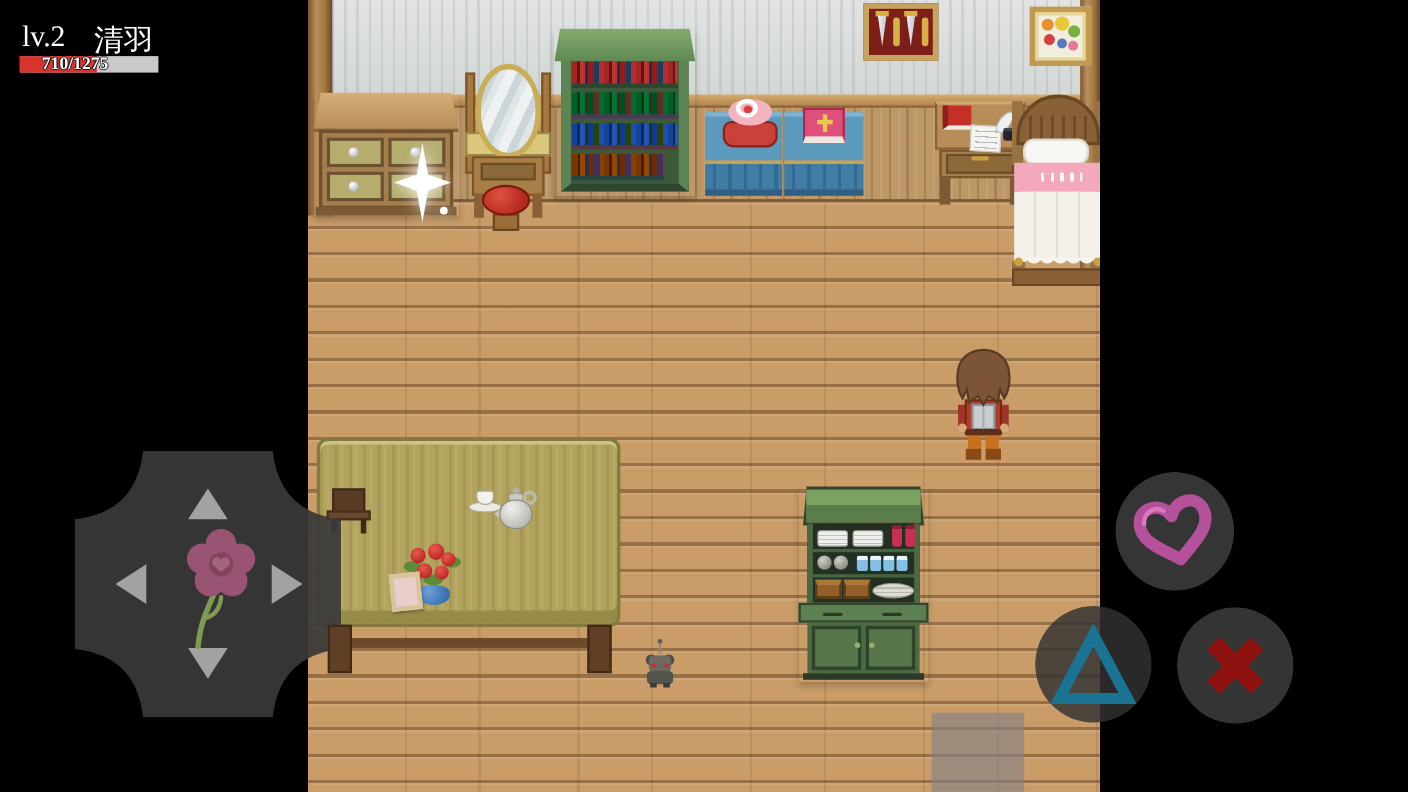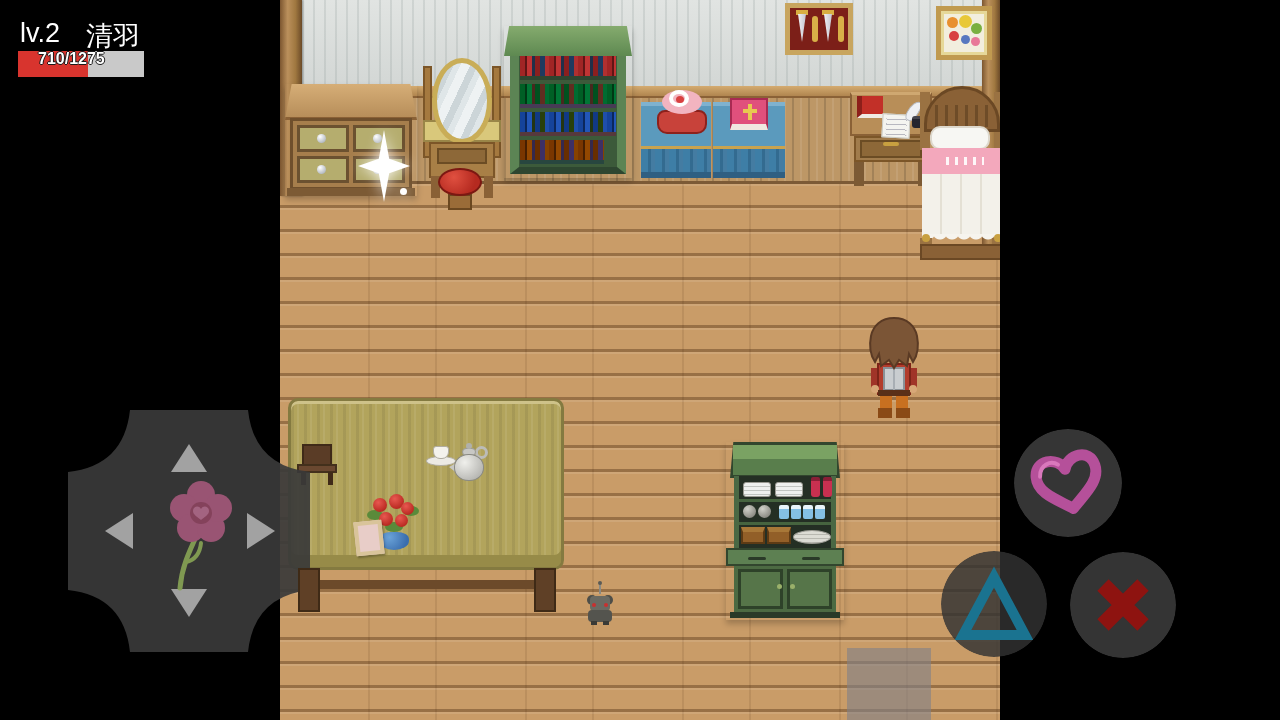--- a/index.html
+++ b/index.html
@@ -1,17 +1,17 @@
 <!DOCTYPE html>
 <html><head>
 <meta charset="utf-8">
 <style>
   html,body{margin:0;padding:0;background:#000;}
   #stage{position:relative;width:1280px;height:720px;background:#000;overflow:hidden;
-         font-family:Liberation Sans, sans-serif;}
+         font-family:Liberation Serif, serif;}
   .abs{position:absolute;}
 
   
   #viewport{left:280px;top:0;width:720px;height:720px;overflow:hidden;background:#c89a66;}
 
   
   .wall-upper{left:0;top:0;width:720px;height:86px;background:#d8dbd9;
     background-image:repeating-linear-gradient(90deg,rgba(140,152,150,.22) 0 2px,transparent 2px 11px),
       linear-gradient(180deg,#e1e4e2,#d3d7d5);}
   .wall-beam{left:0;top:86px;width:720px;height:12px;
@@ -214,21 +214,21 @@
 
   
   #bottom-overlay{left:567px;top:648px;width:84px;height:72px;background:rgba(128,128,136,.6);}
   #watermark{left:50%;top:668px;transform:translateX(-50%);font-size:25px;letter-spacing:1px;
     color:rgba(255,205,210,.42);white-space:nowrap;}
 
   
   #hud{left:0;top:0;width:280px;height:90px;}
   #hud-name-row{position:absolute;left:20px;top:18px;color:#fff;font-size:27px;font-weight:500;
     text-shadow:0 1px 2px rgba(0,0,0,.8);display:flex;gap:26px;}
-  #hp-bar{position:absolute;left:18px;top:51px;width:126px;height:26px;}
+  #hp-bar{position:absolute;left:18px;top:51px;width:126px;height:15px;}
   #hp-track{position:absolute;left:0;top:0;width:100%;height:100%;}
   #hp-fill{position:absolute;left:0;top:0;height:100%;}
   #hp-text{position:absolute;left:20px;top:-1px;color:#fff;font-size:16px;font-weight:700;line-height:18px;
     text-shadow:-1px 0 #1a1a1a,1px 0 #1a1a1a,0 -1px #1a1a1a,0 1px #1a1a1a;}
 
   
   #dpad{left:68px;top:410px;width:242px;height:242px;}
   .round-btn{border-radius:50%;}
   #btn-heart{left:1014px;top:429px;width:108px;height:108px;}
   #btn-triangle{left:941px;top:551px;width:106px;height:106px;}

